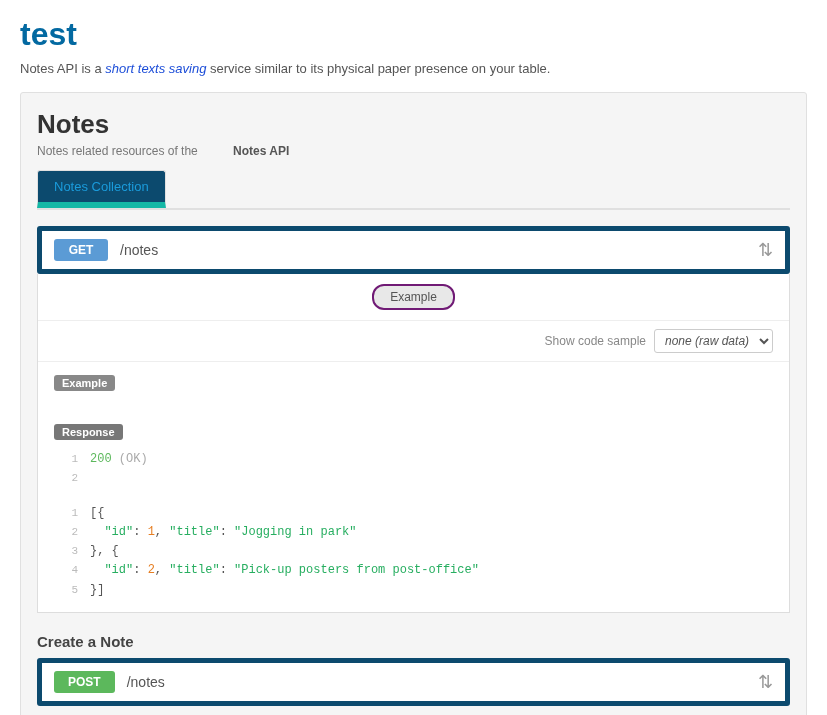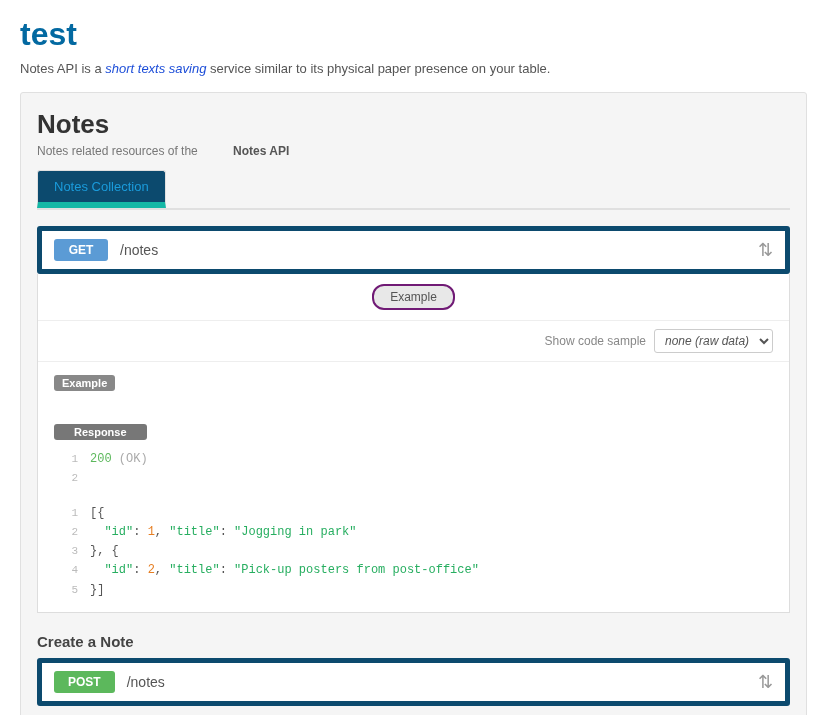--- a/index.html
+++ b/index.html
@@ -173,21 +173,21 @@
     }
     .response-section {
       padding: 12px 16px;
     }
     .response-label {
       display: inline-block;
       background: #777;
       color: #fff;
       font-size: 11px;
       font-weight: bold;
-      padding: 2px 20px;
+      padding: 2px 8px;
       border-radius: 3px;
       margin-bottom: 10px;
     }
     .code-block {
       font-family: 'Courier New', Courier, monospace;
       font-size: 12px;
       line-height: 1.6;
     }
     .code-line {
       display: flex;

